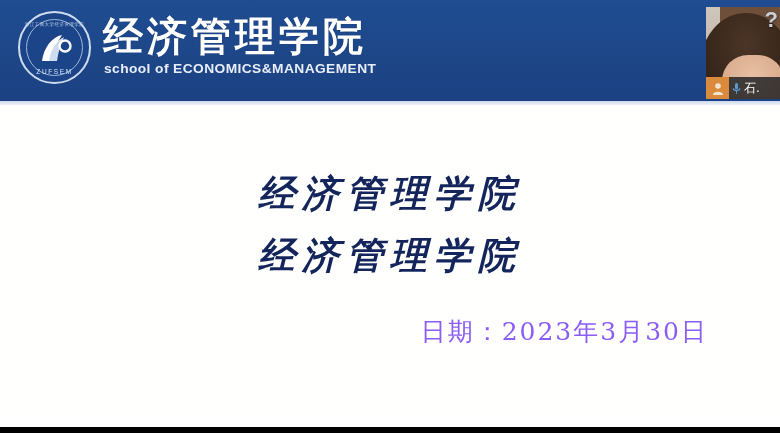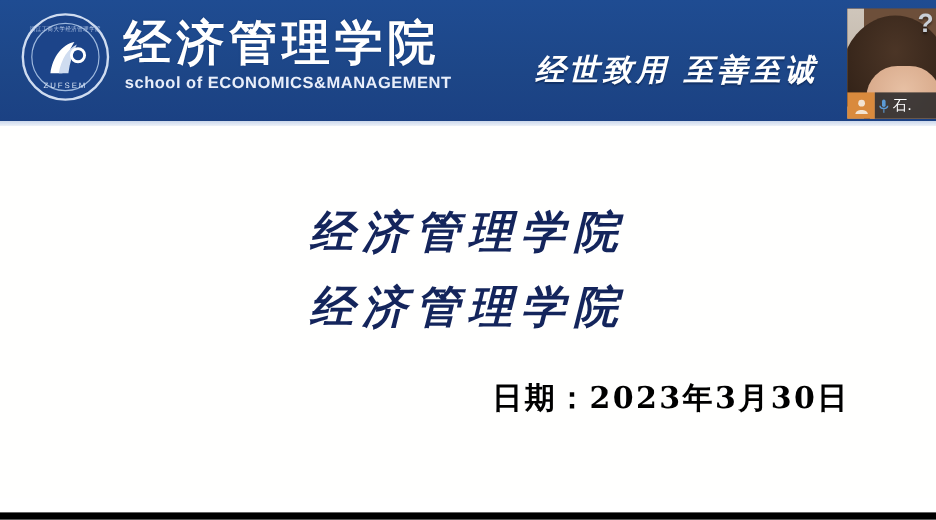--- a/index.html
+++ b/index.html
@@ -214,22 +214,22 @@
   .slide-title .line2 {
     display: block;
     letter-spacing: 7px;
   }
   .slide-date {
     position: absolute;
     right: 72px; top: 212px;
     font-size: 25px;
     line-height: 30px;
     letter-spacing: 2px;
-    font-weight: bold;
-    color: #000000;
+    font-weight: normal;
+    color: #8b5cf6;
     font-family: "DejaVu Serif", serif;
     white-space: nowrap;
   }
 
   
   .scroll-track {
     position: absolute;
     left: 0; top: 415px;
     width: 780px; height: 12px;
     background: #ffffff;
@@ -254,21 +254,20 @@
       <svg class="emblem-mark" viewBox="0 0 34 30">
         <path d="M4 28 C6 14 14 4 24 2 C20 8 16 18 14 28 Z" fill="#ffffff"></path>
         <path d="M11 28 C13 16 19 7 26 4 C23 11 20 19 19 28 Z" fill="#cfdcf0"></path>
         <circle cx="27" cy="13" r="5.5" fill="none" stroke="#ffffff" stroke-width="2.4"></circle>
       </svg>
       <div class="emblem-ring-text">ZUFSEM</div>
     </div>
 
     <div class="header-cn">经济管理学院</div>
     <div class="header-en">school of ECONOMICS&amp;MANAGEMENT</div>
-    <div class="header-motto">经世致用  至善至诚</div>
 
     <div class="video-tile">
       <div class="video-bg-left"></div>
       <div class="video-hair"></div>
       <div class="video-skin"></div>
       <div class="video-qmark">?</div>
       <div class="video-namebar">
         <div class="avatar-chip">
           <svg class="avatar-glyph" viewBox="0 0 12 13">
             <circle cx="6" cy="4" r="2.8" fill="#f3e4d2"></circle>

